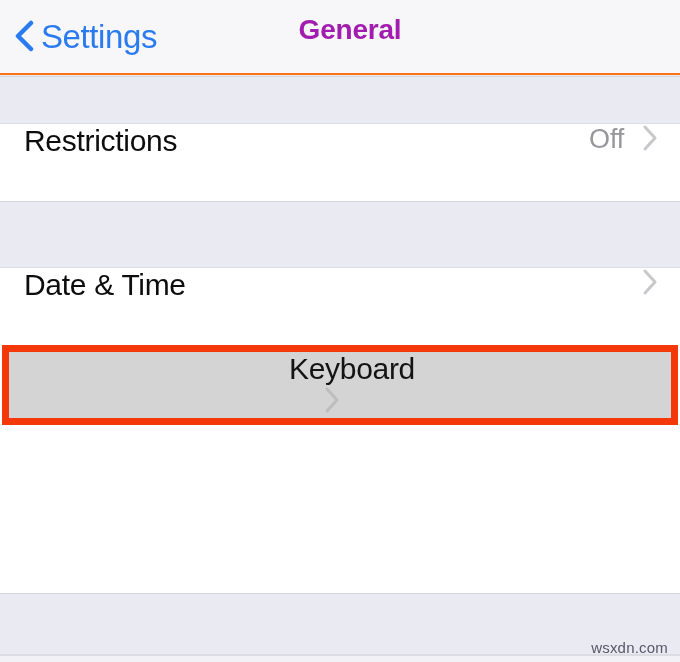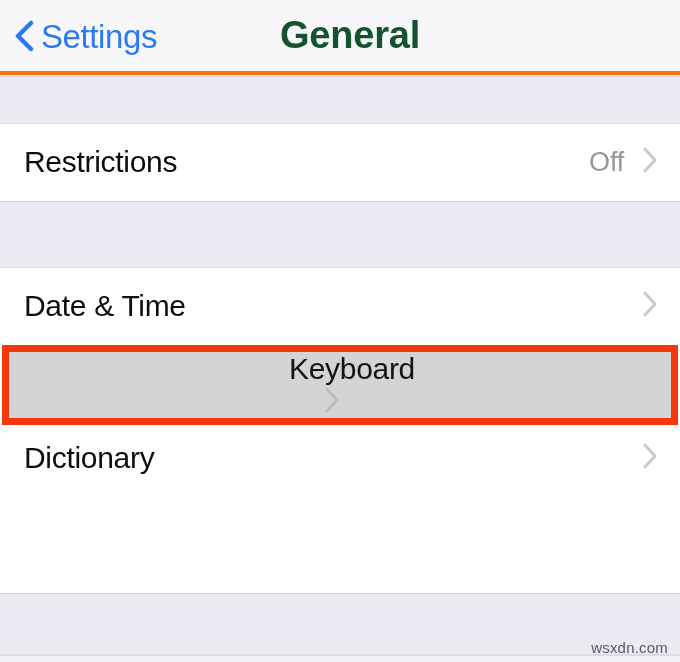--- a/index.html
+++ b/index.html
@@ -23,21 +23,21 @@
   }
 
   
   .navbar {
     position: absolute;
     left: 0;
     top: 0;
     width: 680px;
     height: 75px;
     background: #f7f7fa;
-    border-bottom: 4px solid #f97316;
+    border-bottom: 2px solid #f97316;
     box-sizing: border-box;
   }
   .nav-back {
     position: absolute;
     left: 14px;
     top: 12px;
     height: 48px;
     display: flex;
     align-items: center;
     gap: 7px;
@@ -53,23 +53,23 @@
     font-size: 33px;
     letter-spacing: -0.4px;
     line-height: 1;
   }
   .nav-title {
     position: absolute;
     left: 0;
     top: 14px;
     width: 680px;
     text-align: center;
-    font-size: 38px;
+    font-size: 28px;
     font-weight: bold;
-    color: #14532d;
+    color: #a21caf;
     letter-spacing: -0.2px;
     padding-left: 20px;
     box-sizing: border-box;
   }
 
   
   .gap {
     position: absolute;
     left: 0;
     width: 680px;
@@ -84,21 +84,20 @@
     width: 680px;
     background: #ffffff;
     box-sizing: border-box;
   }
 
   .row {
     position: relative;
     height: 76px;
     background: #ffffff;
     display: flex;
-    align-items: center;
     box-sizing: border-box;
     cursor: pointer;
   }
   .row.has-sep::after {
     content: "";
     position: absolute;
     left: 24px;
     right: 0;
     bottom: 0;
     height: 1px;
@@ -207,28 +206,20 @@
       <span>
         <svg class="chevron-right" viewBox="0 0 16 28" aria-hidden="true">
           <polyline points="3,3 13,14 3,25" fill="none" stroke="#c9c9cd" stroke-width="3" stroke-linecap="round" stroke-linejoin="round"></polyline>
         </svg>
       </span>
     </div>
 
     <div class="row" style="visibility:hidden;"></div>
 
 
-    <div class="row">
-      <span class="row-label">Dictionary</span>
-      <span>
-        <svg class="chevron-right" viewBox="0 0 16 28" aria-hidden="true">
-          <polyline points="3,3 13,14 3,25" fill="none" stroke="#c9c9cd" stroke-width="3" stroke-linecap="round" stroke-linejoin="round"></polyline>
-        </svg>
-      </span>
-    </div>
   </div>
 
   <div class="highlight-box">
     <span class="row-label">Keyboard</span>
     <span>
       <svg class="chevron-right" viewBox="0 0 16 28" aria-hidden="true">
         <polyline points="3,3 13,14 3,25" fill="none" stroke="#bdbdbd" stroke-width="3" stroke-linecap="round" stroke-linejoin="round"></polyline>
       </svg>
     </span>
   </div>

